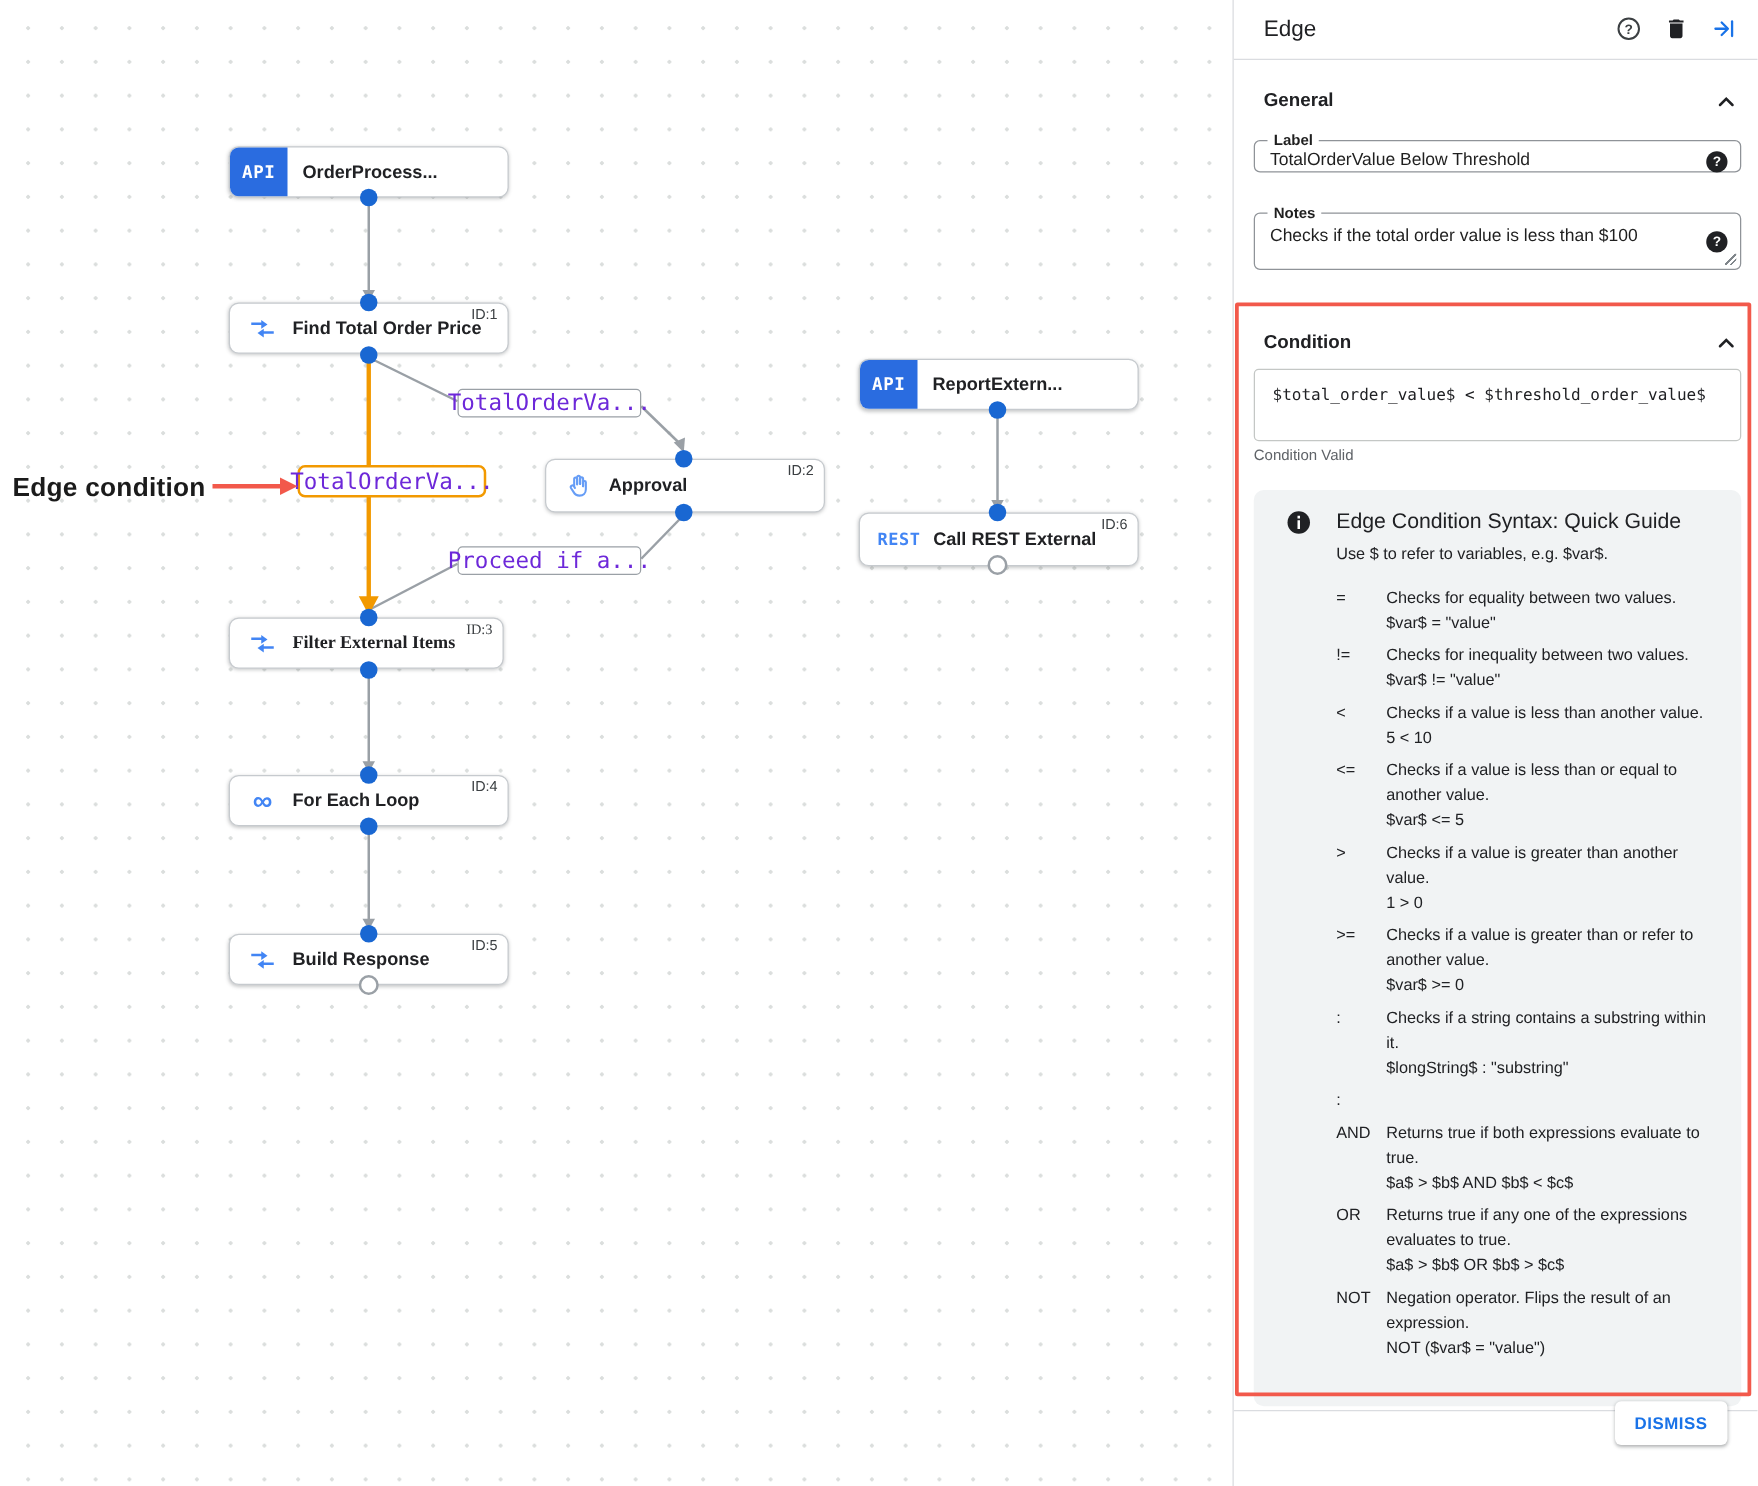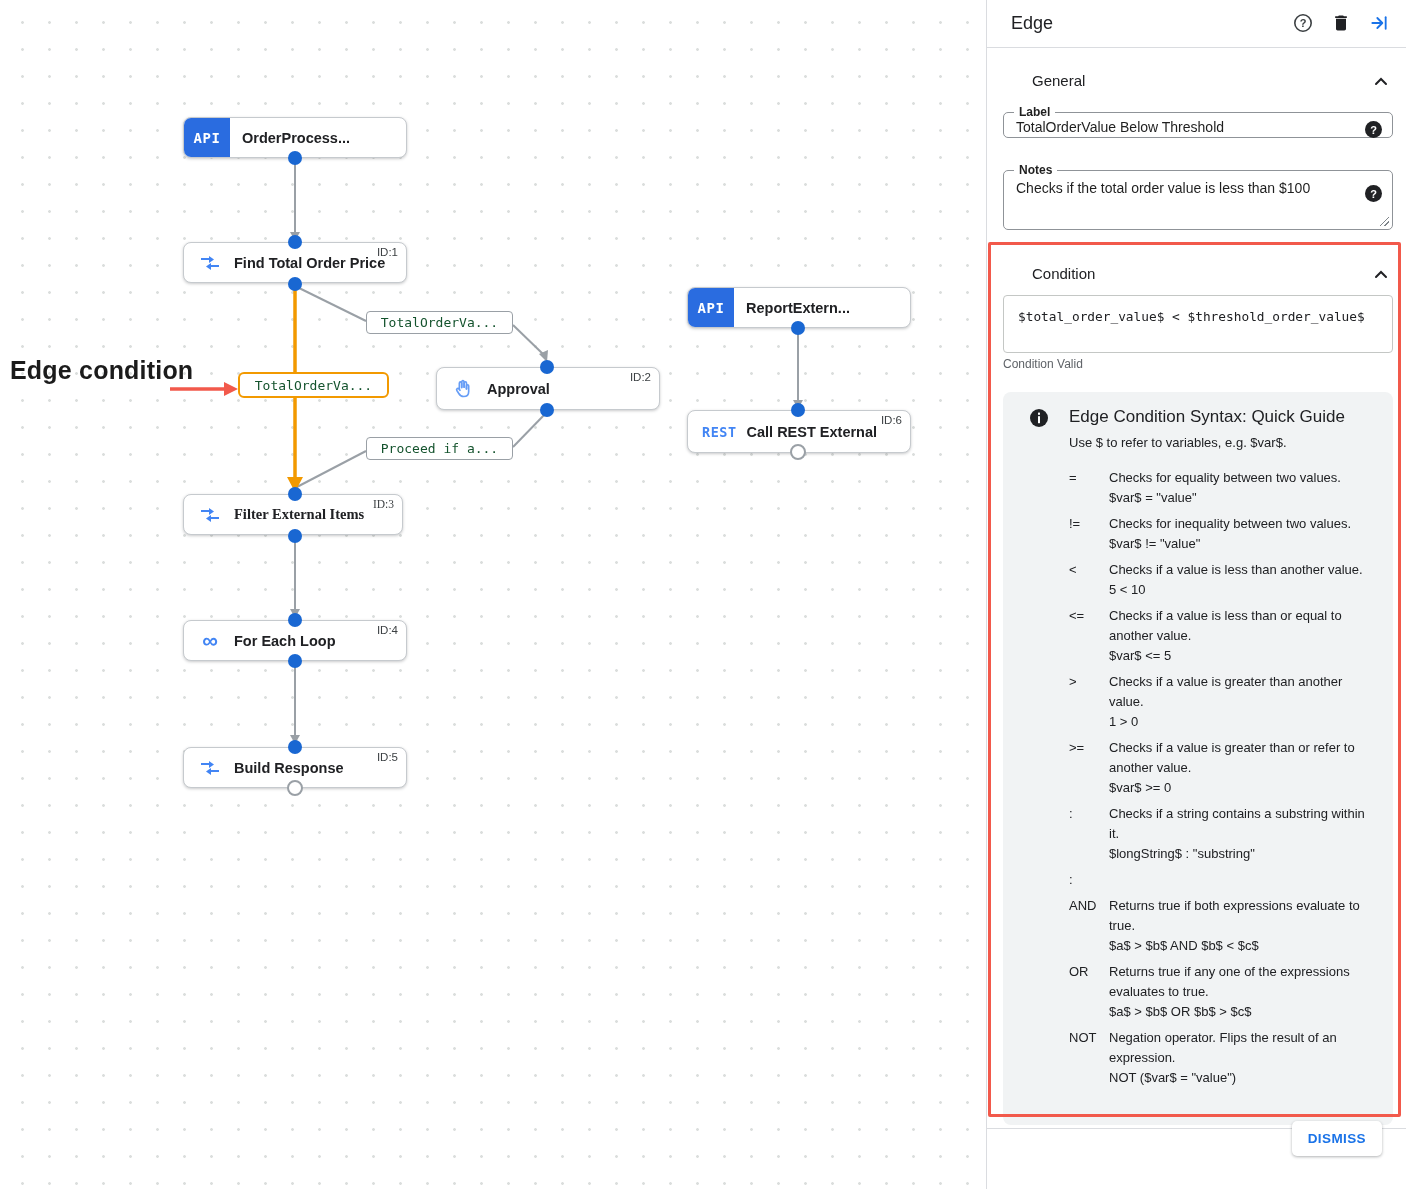--- a/index.html
+++ b/index.html
@@ -27,36 +27,36 @@
     margin:0 10px 0 14px; color:#4285f4; font-family:"DejaVu Sans Mono", monospace;
     font-weight:700; font-size:13.5px; letter-spacing:.5px;
   }
   .task-icon { margin:0 12px 0 14px; display:flex; align-items:center; justify-content:center; width:24px; }
   .loop-glyph { color:#4285f4; font-size:22px; font-weight:700; line-height:1; }
   .trigger-label-pad { padding-left:12px; }
 
   .edge-label {
     position:absolute; background:#fff; border:1px solid #9aa0a6; border-radius:4px;
     display:flex; align-items:center; justify-content:center;
-    font-family:"DejaVu Sans Mono", monospace; font-size:13px; color:#14532d; white-space:nowrap;
+    font-family:"DejaVu Sans Mono", monospace; font-size:18px; color:#6d28d9; white-space:nowrap;
   }
   .edge-label.selected { border:2px solid #f29900; border-radius:6px; }
 
   .edges-svg { position:absolute; left:0; top:0; width:986px; height:1189px; pointer-events:none; }
 
-  .annotation-text { position:absolute; left:10px; top:356px; font-size:25px; font-weight:700; color:#1b1b1b; letter-spacing:.2px; }
+  .annotation-text { position:absolute; left:10px; top:379px; font-size:21px; font-weight:700; color:#1b1b1b; letter-spacing:.2px; }
 
   
   .panel { position:absolute; left:986px; top:0; width:420px; height:1189px; background:#fff; border-left:1px solid #dadce0; }
   .panel-header { position:absolute; left:0; top:0; width:100%; height:48px; border-bottom:1px solid #dadce0; }
   .panel-title { position:absolute; left:24px; top:13px; font-size:18px; font-weight:500; color:#202124; }
   .hdr-icons { position:absolute; right:16px; top:12px; display:flex; gap:16px; align-items:center; }
   .icon-btn { width:22px; height:22px; display:flex; align-items:center; justify-content:center; cursor:pointer; }
 
-  .section-head { position:absolute; left:24px; font-size:15px; font-weight:400; color:#202124;margin-left:21px; }
+  .section-head { position:absolute; left:24px; font-size:15px; font-weight:700; color:#202124; }
   .chevron { position:absolute; right:18px; width:14px; height:10px; cursor:pointer; }
 
   .field { position:absolute; left:16px; width:390px; border:1px solid #8f9398; border-radius:5px; background:#fff; }
   .field-label {
     position:absolute; top:-8px; left:10px; background:#fff; padding:0 5px;
     font-size:12px; font-weight:700; color:#1f1f1f; line-height:14px;
   }
   .field input, .field textarea {
     width:100%; height:100%; border:0; outline:none; resize:none; background:transparent;
     font-family:"Liberation Sans", sans-serif; font-size:14px; color:#1f1f1f; padding:9px 40px 6px 12px;
@@ -256,21 +256,21 @@
   <svg class="chevron" style="top:76px;" viewBox="0 0 14 10">
       <path d="M2 8 L7 3 L12 8" fill="none" stroke="#202124" stroke-width="2" stroke-linecap="round"></path>
     </svg>
 
   <div class="field" style="top:112px; height:26px;">
     <span class="field-label">Label</span>
     <input type="text" value="TotalOrderValue Below Threshold" style="">
     <span class="field-help" style="top:8px;">?</span>
   </div>
 
-  <div class="field" style="top:170px; height:60px;">
+  <div class="field" style="top:170px; height:46px;">
     <span class="field-label">Notes</span>
     <textarea style="">Checks if the total order value is less than $100</textarea>
     <span class="field-help" style="top:14px;">?</span>
     <span class="resize-handle"></span>
   </div>
 
   <div class="section-head" style="top:265px;">Condition</div>
   <svg class="chevron" style="top:269px;" viewBox="0 0 14 10">
       <path d="M2 8 L7 3 L12 8" fill="none" stroke="#202124" stroke-width="2" stroke-linecap="round"></path>
     </svg>

